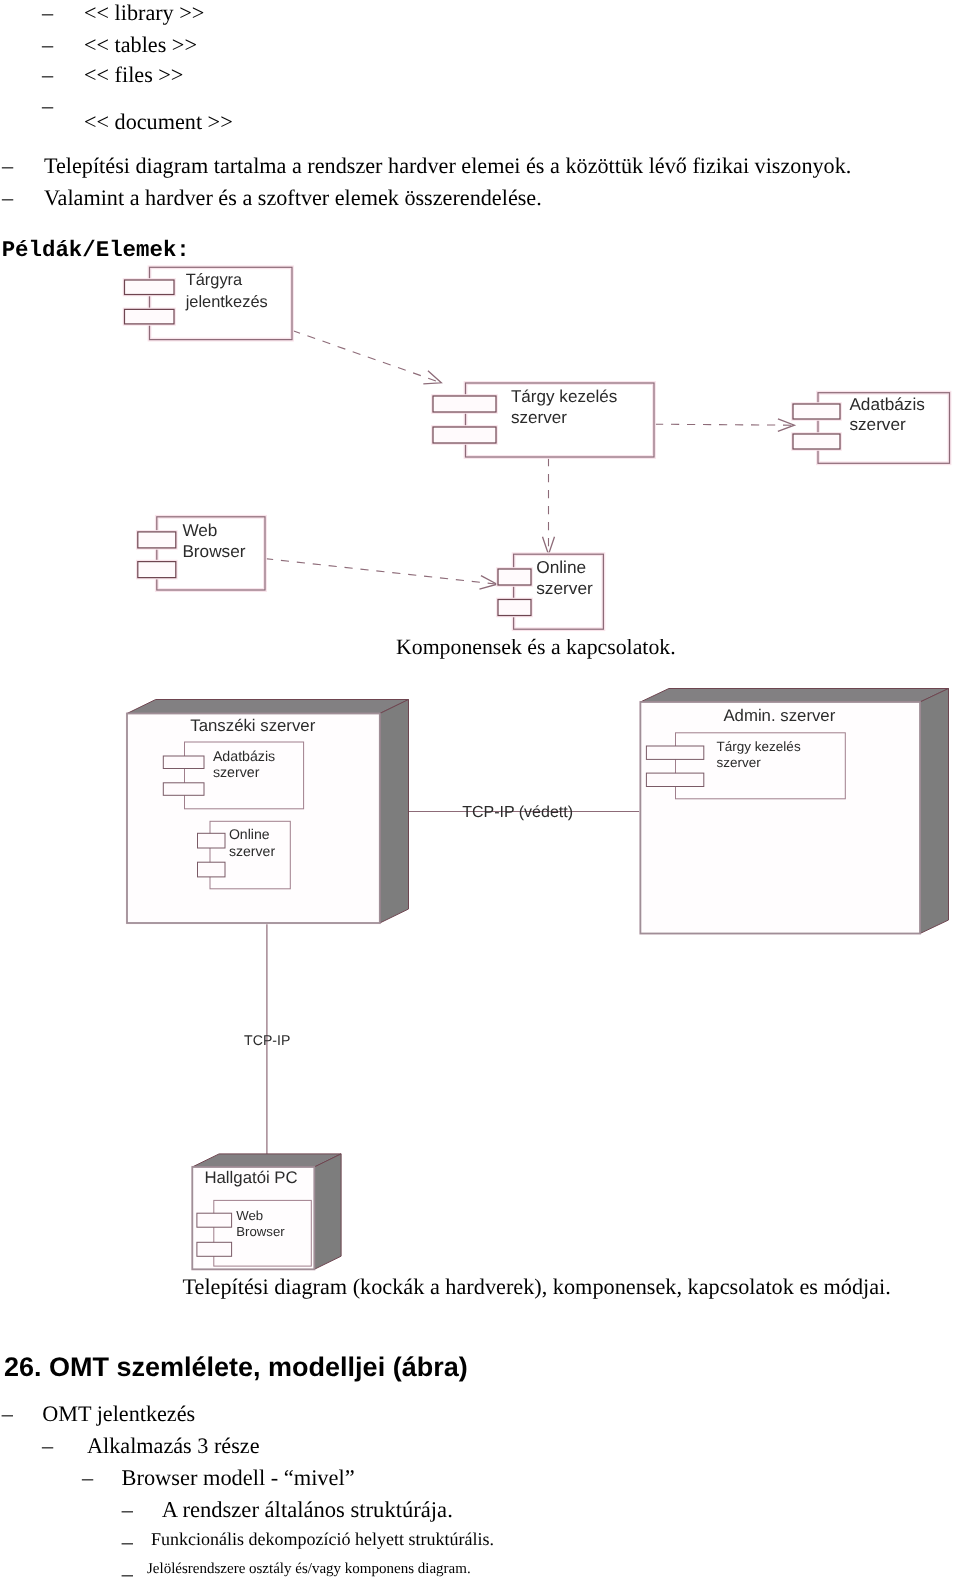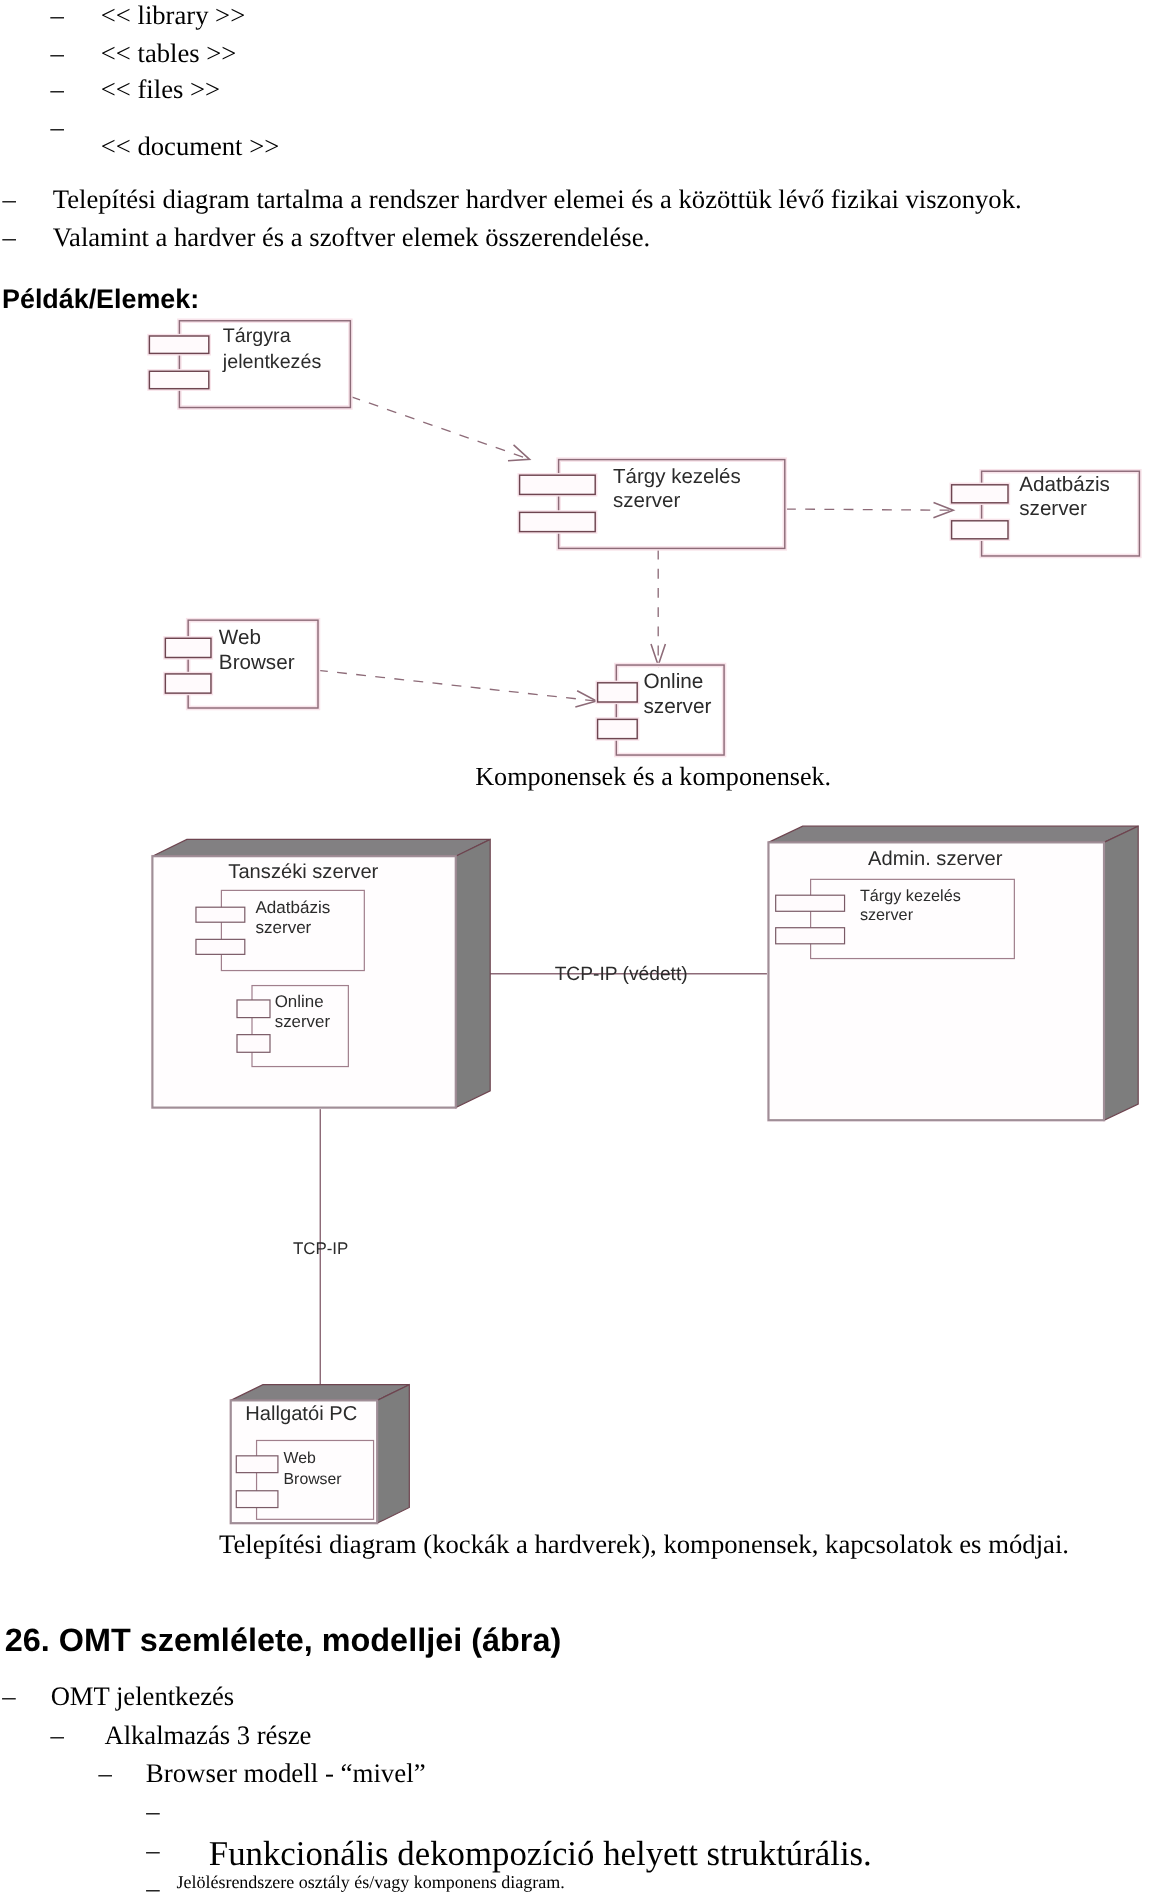--- a/index.html
+++ b/index.html
@@ -3,21 +3,21 @@
 <meta charset="utf-8">
 <title>UML</title>
 <style>
   html,body{margin:0;padding:0;background:#ffffff;-webkit-font-smoothing:antialiased;}
   *{-webkit-font-smoothing:antialiased;text-rendering:geometricPrecision;}
   body{width:960px;height:1587px;position:relative;font-family:"Liberation Serif",serif;color:#000;}
   .page{position:absolute;left:0;top:0;width:960px;height:1587px;overflow:hidden;}
   .bullet{position:absolute;white-space:nowrap;font-family:"Liberation Serif",serif;font-size:22.2px;color:#000;}
   .caption{position:absolute;white-space:nowrap;font-family:"Liberation Serif",serif;font-size:22.4px;}
   .heading{position:absolute;white-space:nowrap;font-family:"Liberation Sans",sans-serif;font-weight:bold;font-size:27px;}
-  .boldlabel{position:absolute;white-space:nowrap;font-family:Liberation Sans, sans-serif;font-weight:bold;font-size:22.4px;}
+  .boldlabel{position:absolute;white-space:nowrap;font-family:Liberation Mono, monospace;font-weight:bold;font-size:22.4px;}
   svg{position:absolute;left:0;top:0;transform:translateZ(0);}
   .bullet,.caption,.heading,.boldlabel{transform:translateZ(0);}
 </style>
 </head>
 <body>
 
 <div class="page">
 
   <div class="bullet" style="left:42px;top:-0.1px"><span class="mk">–</span></div>
   <div class="bullet" style="left:84px;top:-0.1px">&lt;&lt; library &gt;&gt;</div>
@@ -106,21 +106,21 @@
           <rect x="498" y="319" width="33" height="16" fill="#fffafc" stroke="#f8e3ea" stroke-width="3.5999999999999996"></rect>
           <rect x="498" y="319" width="33" height="16" fill="#fffafc" stroke="#6e4550" stroke-width="1.2"></rect>
           <rect x="498" y="349.5" width="33" height="16" fill="#fffafc" stroke="#f8e3ea" stroke-width="3.5999999999999996"></rect>
           <rect x="498" y="349.5" width="33" height="16" fill="#fffafc" stroke="#6e4550" stroke-width="1.2"></rect>
           <text x="536.2" y="323.29999999999995" fill="#2b2b2b" font-family="&quot;Liberation Sans&quot;, sans-serif" font-size="17.3">Online</text>
           <text x="536.2" y="344.29999999999995" fill="#2b2b2b" font-family="&quot;Liberation Sans&quot;, sans-serif" font-size="17.3">szerver</text>
         </g>
       </g>
   </svg>
 
-  <div class="caption" style="left:396px;top:635px;font-size:21.8px">Komponensek és a komponensek.</div>
+  <div class="caption" style="left:396px;top:635px;font-size:21.8px">Komponensek és a kapcsolatok.</div>
 
   <svg id="dep-diagram" width="960" height="620" viewBox="0 0 960 620" style="top:670px">
     <g id="dep-links">
         <line x1="391" y1="141.5" x2="642" y2="141.5" stroke="#8d6b78" stroke-width="1.2"></line>
         <line x1="266.9" y1="253" x2="266.9" y2="489.29999999999995" stroke="#8d6b78" stroke-width="1.2"></line>
       </g>
     <g id="dep-nodes">
         <g>
           <rect x="125.7" y="42.2" width="255.4" height="212.1" fill="#fcf1f5" stroke="none"></rect>
           <polygon points="127,43.5 155.7,29.5 408.5,29.5 379.8,43.5" fill="#828082" stroke="#6e4550" stroke-width="1"></polygon>
@@ -184,20 +184,21 @@
   <div class="bullet" style="left:1.8px;top:1400.8px"><span class="mk">–</span></div>
   <div class="bullet" style="left:42.2px;top:1400.8px">OMT jelentkezés</div>
 
   <div class="bullet" style="left:42px;top:1432.8px"><span class="mk">–</span></div>
   <div class="bullet" style="left:87px;top:1432.8px">Alkalmazás 3 része</div>
 
   <div class="bullet" style="left:82px;top:1464.9px"><span class="mk">–</span></div>
   <div class="bullet" style="left:121.5px;top:1464.9px;font-size:22.4px">Browser modell - “mivel”</div>
 
   <div class="bullet" style="left:121.8px;top:1496.9px"><span class="mk">–</span></div>
+  <div class="bullet" style="left:161.7px;top:1496.9px;font-size:22.6px">A rendszer általános struktúrája.</div>
 
   <div class="bullet" style="left:121.8px;top:1529px"><span class="mk">–</span></div>
-  <div class="bullet" style="left:174px;top:1529px;font-size:29px">Funkcionális dekompozíció helyett struktúrális.</div>
+  <div class="bullet" style="left:151px;top:1529px;font-size:18px">Funkcionális dekompozíció helyett struktúrális.</div>
 
   <div class="bullet" style="left:121.8px;top:1561px"><span class="mk">–</span></div>
   <div class="bullet" style="left:147px;top:1561px;font-size:15px">Jelölésrendszere osztály és/vagy komponens diagram.</div>
 
 </div>
 
 </body></html>

